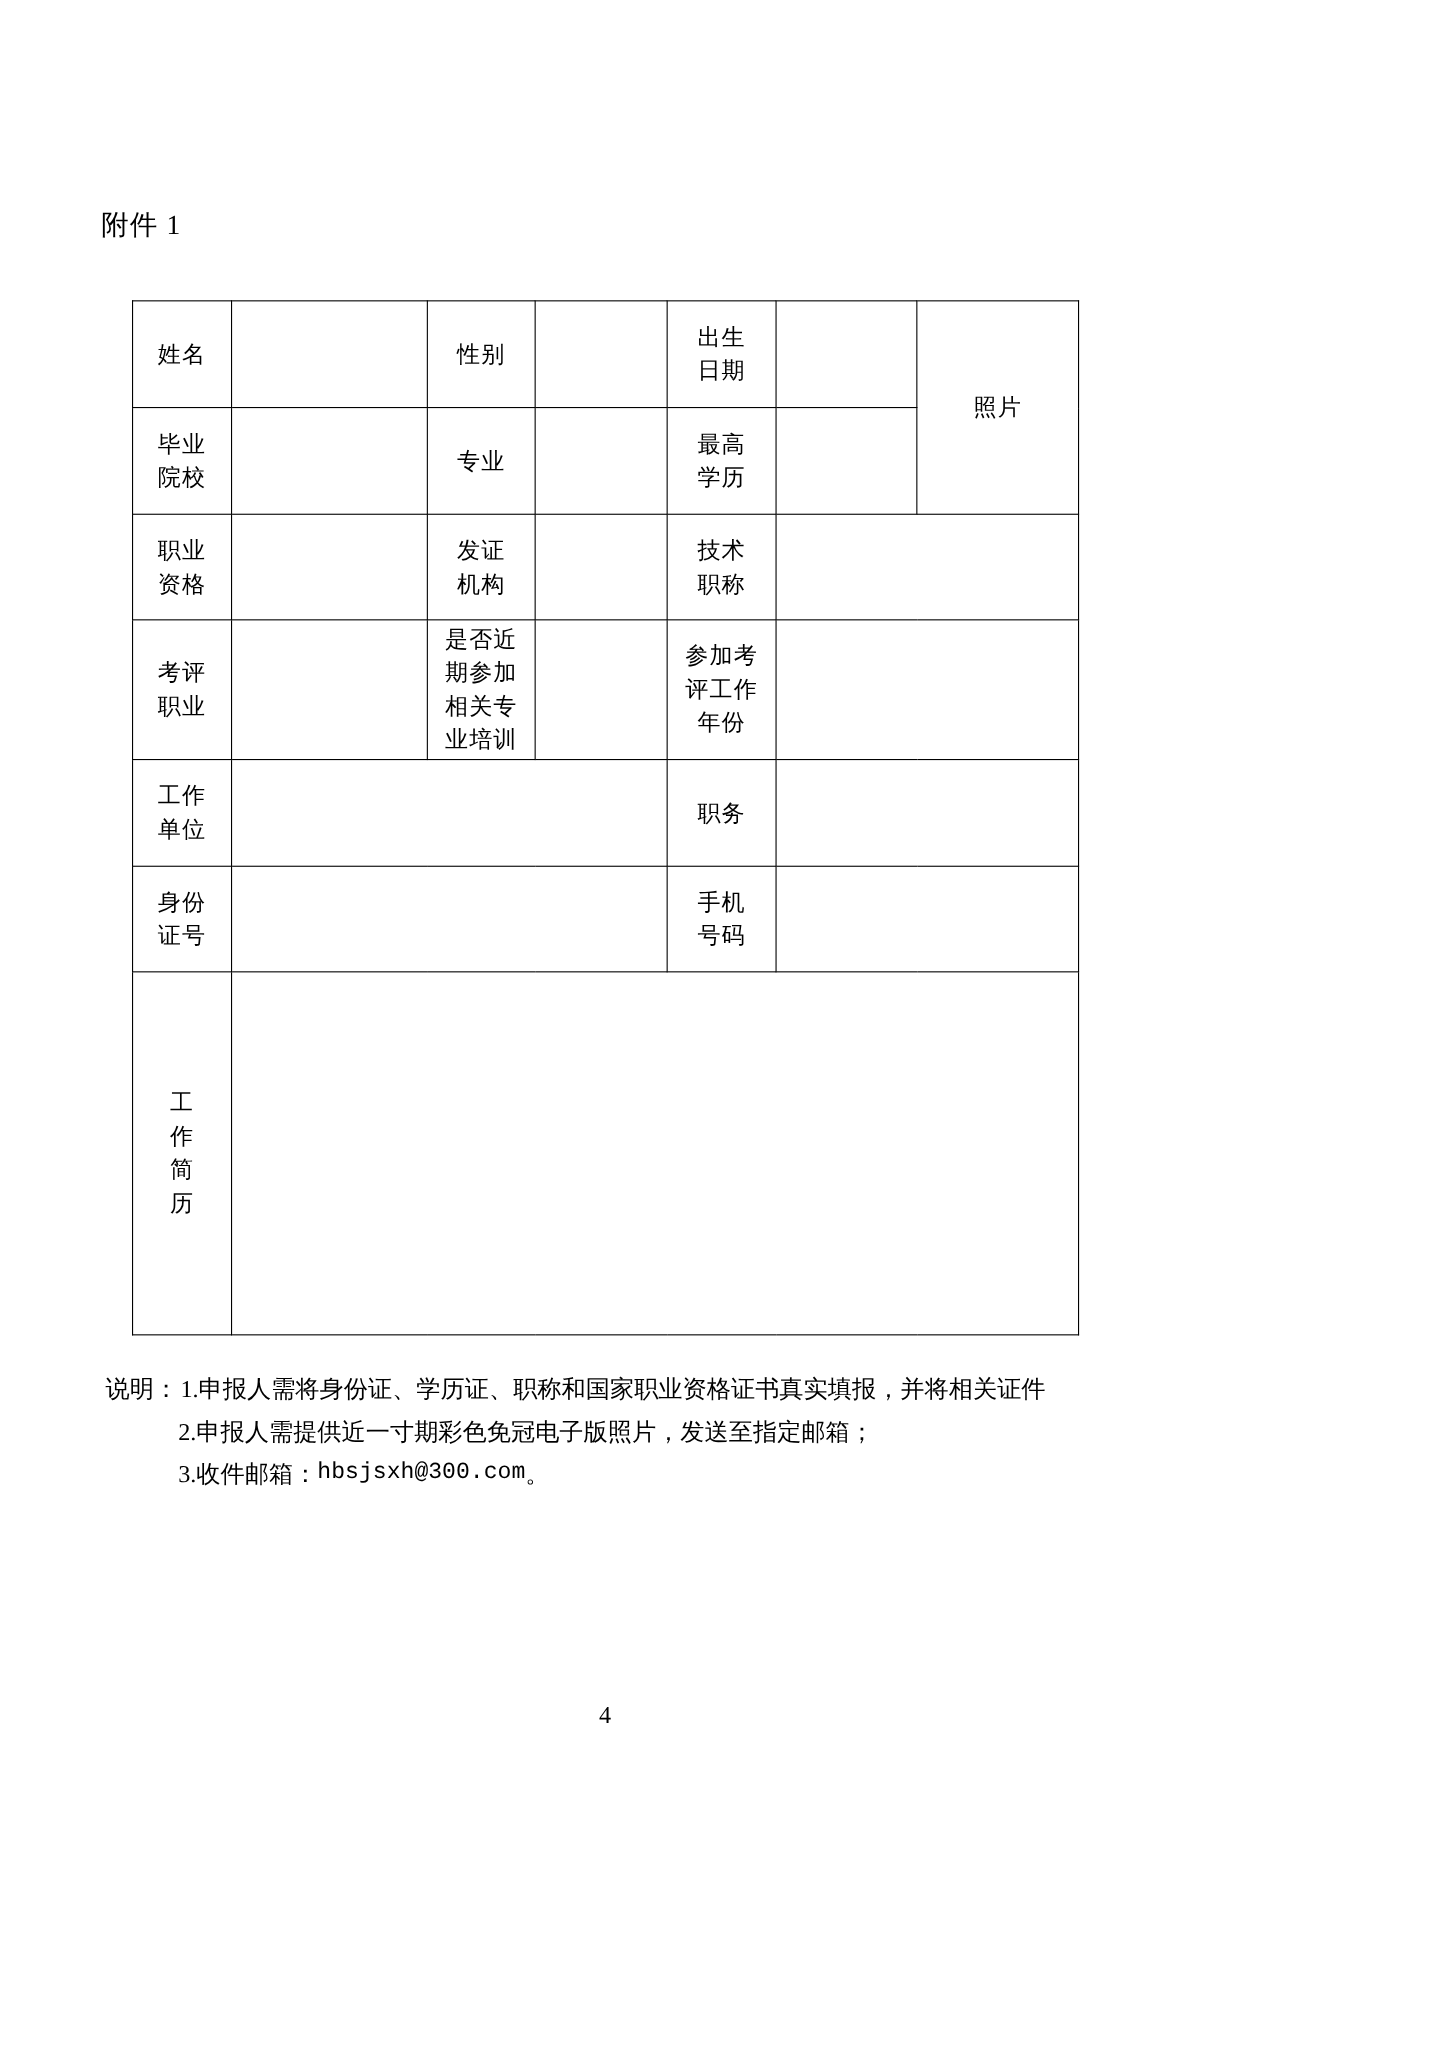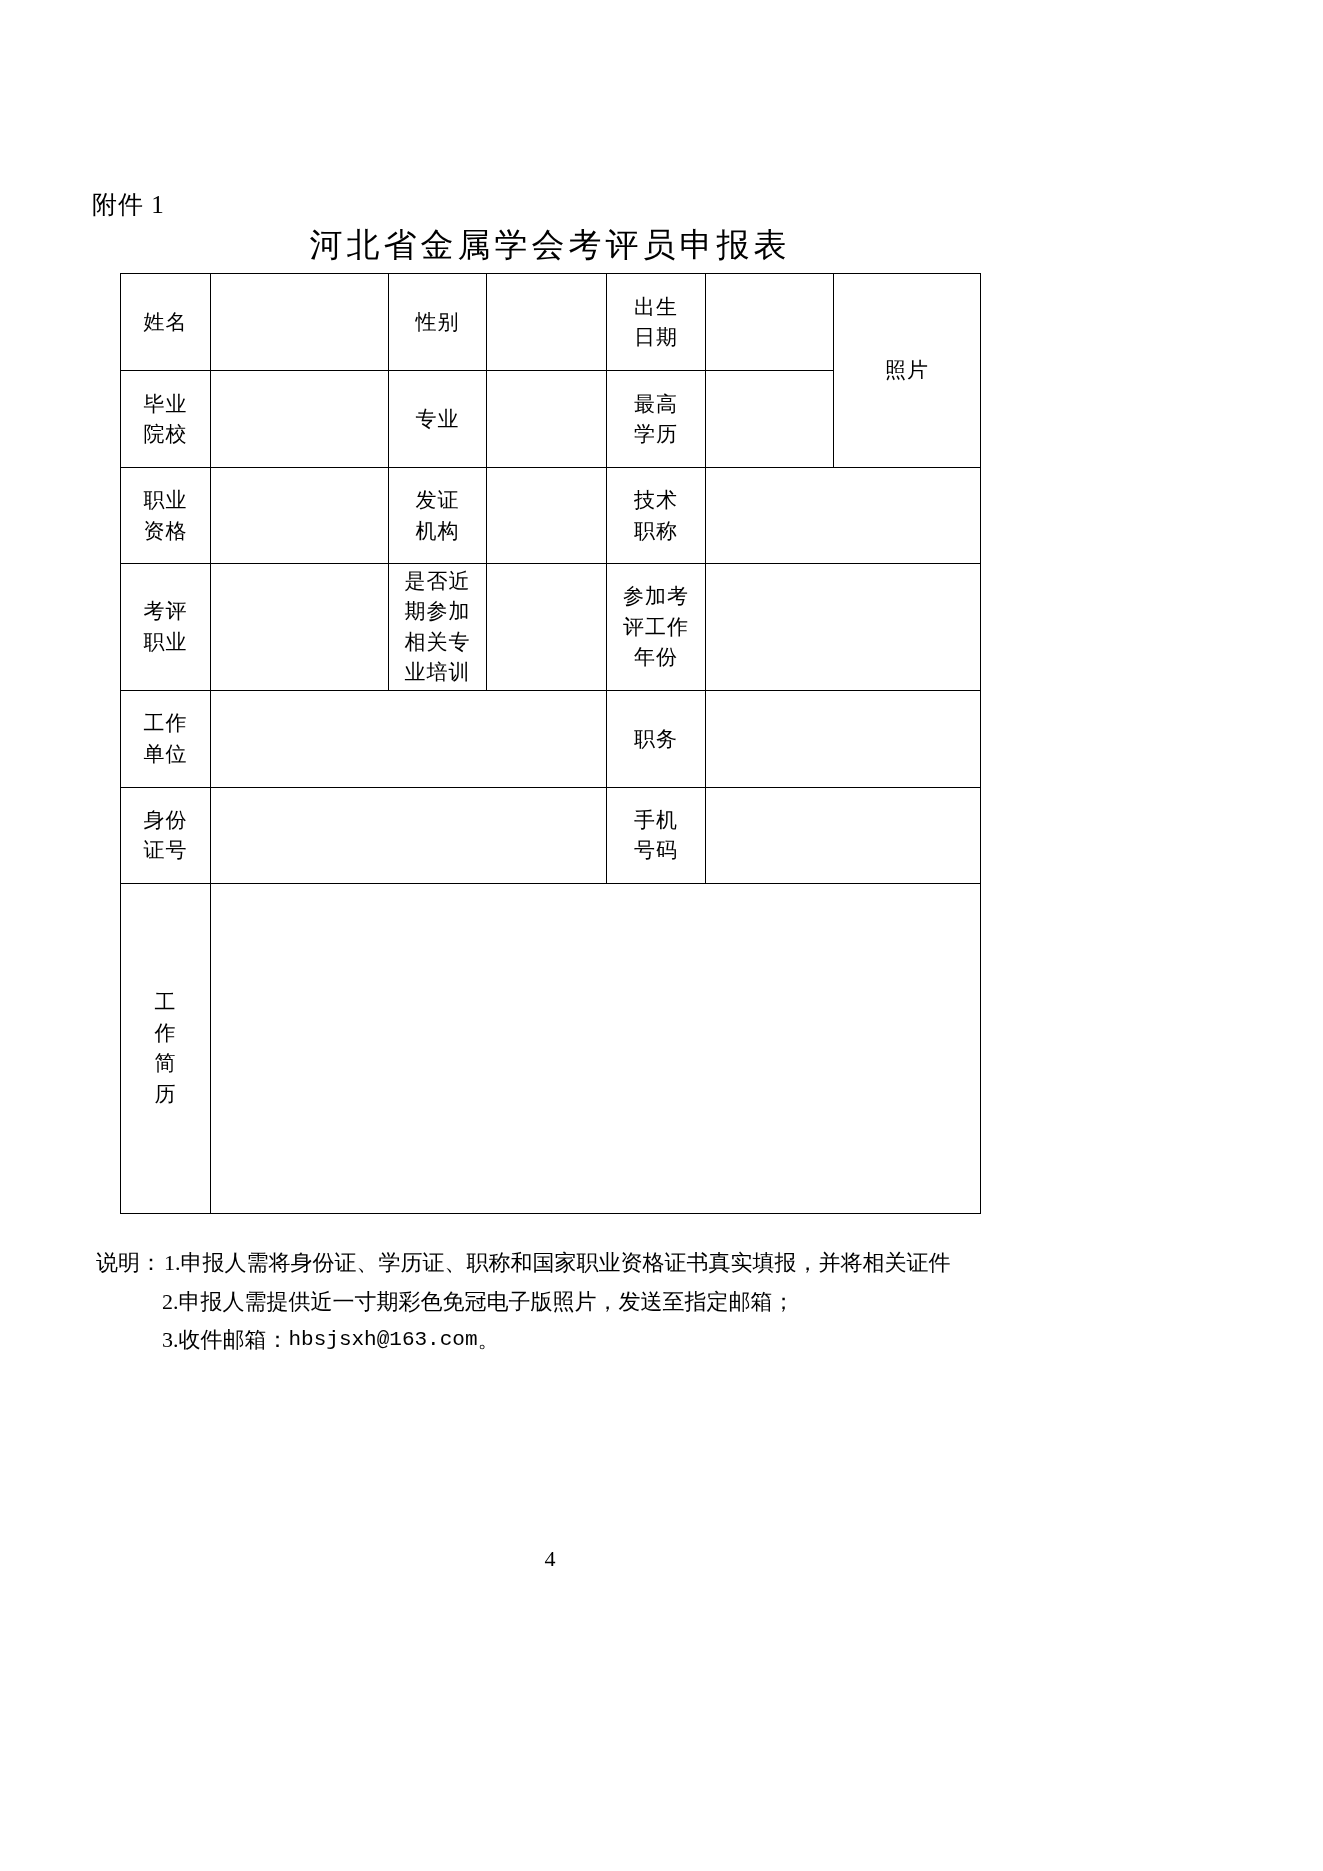--- a/index.html
+++ b/index.html
@@ -108,21 +108,20 @@
     font-size: 22px;
   }
 </style>
 </head>
 <body>
 
 <div class="page">
 
   <div class="attachment-label">附件 1</div>
 
-  <div class="doc-title">河北省金属学会考评员申报表</div>
 
   <table class="form">
     <colgroup>
       <col style="width:90px">
       <col style="width:178px">
       <col style="width:98px">
       <col style="width:120px">
       <col style="width:99px">
       <col style="width:128px">
       <col style="width:147px">
@@ -186,20 +185,20 @@
       <span class="notes-num">1.</span>
       <span class="notes-body">申报人需将身份证、学历证、职称和国家职业资格证书真实填报，并将相关证件</span>
     </div>
     <div class="notes-row notes-indent" style="padding-left:64px;">
       <span class="notes-num">2.</span>
       <span class="notes-body">申报人需提供近一寸期彩色免冠电子版照片，发送至指定邮箱；</span>
     </div>
     <div class="notes-row notes-indent" style="padding-left:64px;">
       <span class="notes-num">3.</span>
       <span>收件邮箱：</span>
-        <span class="mono">hbsjsxh@163.com</span>
+        <span class="mono">hbsjsxh@300.com</span>
         <span>。</span>
     </div>
   </div>
 
   <div class="page-number">4</div>
 
 </div>
 
 </body></html>

